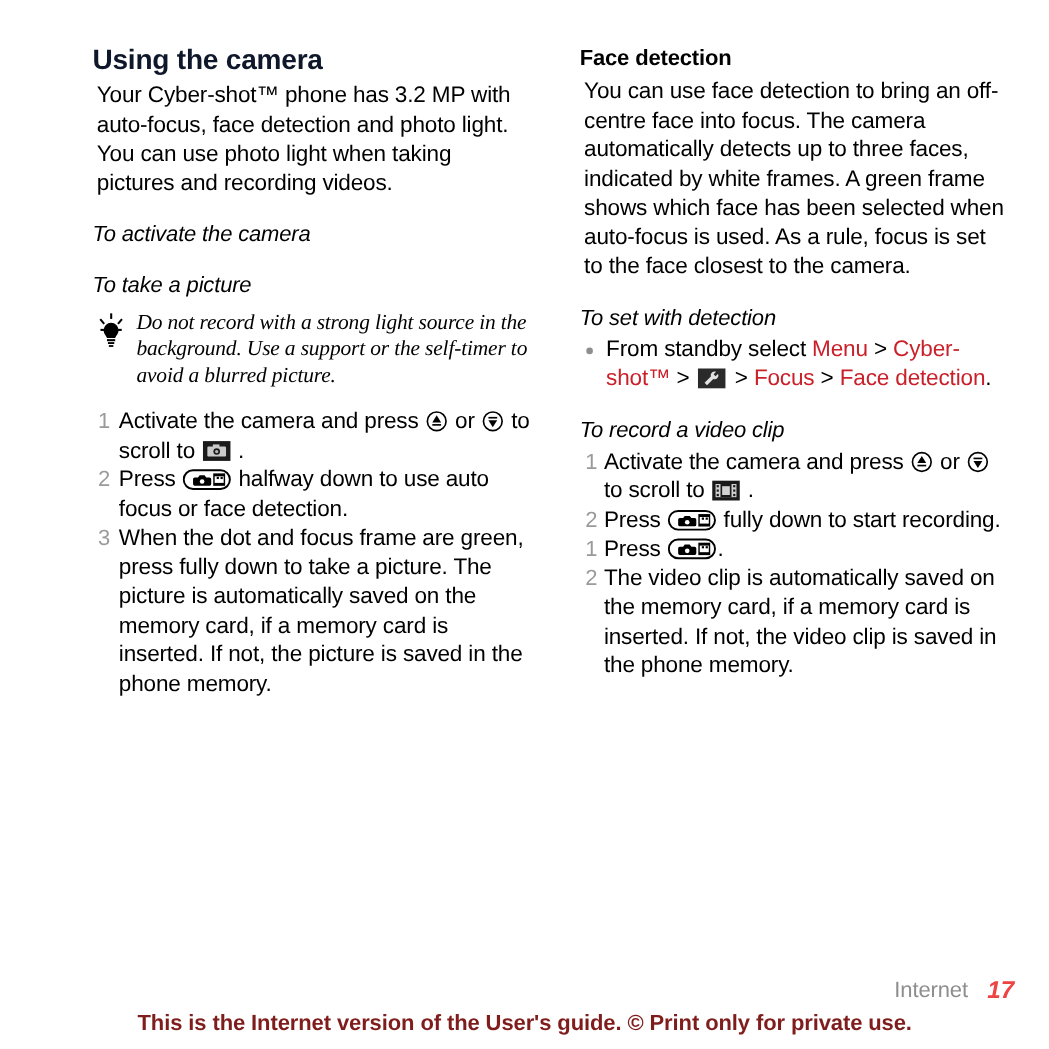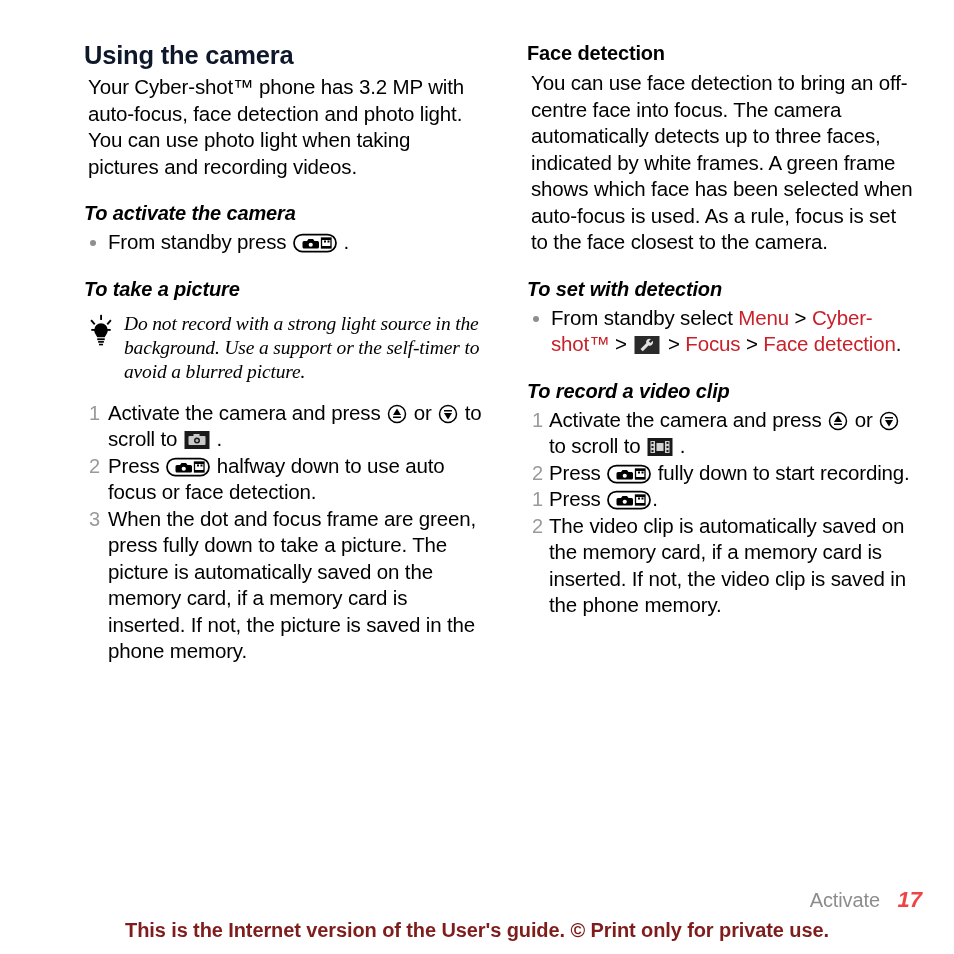--- a/index.html
+++ b/index.html
@@ -37,21 +37,21 @@
     letter-spacing: -0.2px;
   }
   .body-text {
     font-size: 20.5px;
     line-height: 26.5px;
     margin: 4px;
     letter-spacing: -0.15px;
   }
   .sub-head {
     font-size: 20px;
-    font-weight: bold;
+    font-weight: normal;
     font-style: italic;
     line-height: 26px;
     margin: 20px 0 3px 0;
     letter-spacing: -0.15px;
   }
   .sub-head.plain {
     font-style: normal;
     font-weight: bold;
     margin: 0 0 2px 0;
   }
@@ -192,34 +192,20 @@
 <div class="page">
 
   <div class="col col-left">
 
     <h1 class="chapter-title">Using the camera</h1>
 
     <p class="body-text">Your Cyber-shot™ phone has 3.2 MP with auto-focus, face detection and photo light. You can use photo light when taking pictures and recording videos.</p>
 
     <h2 class="sub-head">To activate the camera</h2>
 
-    <div class="bullet-item">
-      <span>From standby press</span>
-      <svg class="icon-inline camkey" viewBox="0 0 88 40">
-        <rect x="2" y="3" width="84" height="34" rx="17" ry="17" fill="#ffffff" stroke="#000000" stroke-width="3.5"></rect>
-        <path d="M22 16 h6 l3-4 h9 l3 4 h6 a3 3 0 0 1 3 3 v9 a3 3 0 0 1 -3 3 h-27 a3 3 0 0 1 -3 -3 v-9 a3 3 0 0 1 3 -3 z" fill="#000000"></path>
-        <circle cx="35.5" cy="23.5" r="4.2" fill="#ffffff"></circle>
-        <rect x="57" y="10" width="19" height="20" fill="none" stroke="#000000" stroke-width="2.6"></rect>
-        <rect x="57" y="10" width="19" height="4" fill="#000000"></rect>
-        <rect x="57" y="26" width="19" height="4" fill="#000000"></rect>
-        <rect x="62" y="15" width="4" height="4" fill="#000000"></rect>
-        <rect x="69" y="15" width="4" height="4" fill="#000000"></rect>
-      </svg>
-      <span>.</span>
-    </div>
 
     <h2 class="sub-head">To take a picture</h2>
 
     <div class="tip">
       <svg class="bulb-icon" viewBox="0 0 40 40">
         <path d="M20 11 a8 8 0 0 1 8 8 c0 4 -3 6 -3.6 8.4 h-8.8 C15 25 12 23 12 19 a8 8 0 0 1 8 -8 z" fill="#000000"></path>
         <rect x="15.6" y="28.6" width="8.8" height="2.2" fill="#000000"></rect>
         <rect x="16.6" y="31.8" width="6.8" height="2.0" fill="#000000"></rect>
         <rect x="17.6" y="35.0" width="4.8" height="1.9" fill="#000000"></rect>
         <rect x="19" y="1" width="2.2" height="6" fill="#000000"></rect>
@@ -368,18 +354,18 @@
     </div>
 
     <div class="step">
       <span class="num">2</span>
       <span>The video clip is automatically saved on the memory card, if a memory card is inserted. If not, the video clip is saved in the phone memory.</span>
     </div>
 
   </div>
 
   <div class="footer">
-    <div class="footer-chapter">Activate</div>
+    <div class="footer-chapter">Internet</div>
     <div class="footer-page">17</div>
     <div class="footer-note">This is the Internet version of the User's guide. © Print only for private use.</div>
   </div>
 
 </div>
 
 </body></html>

